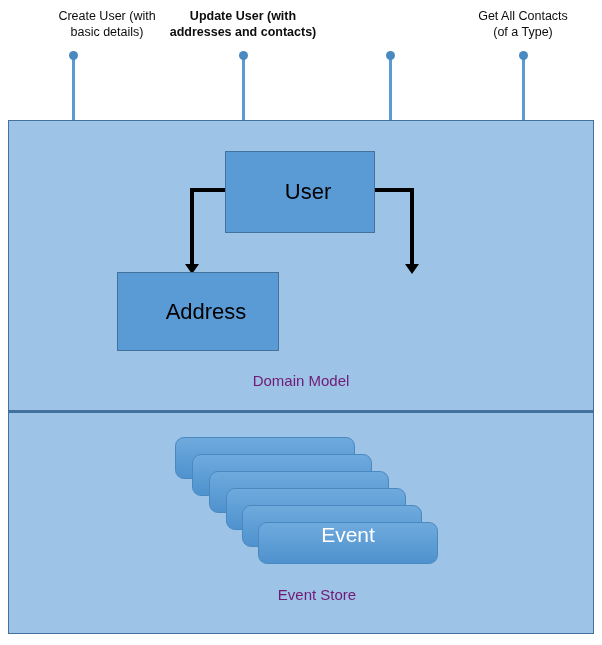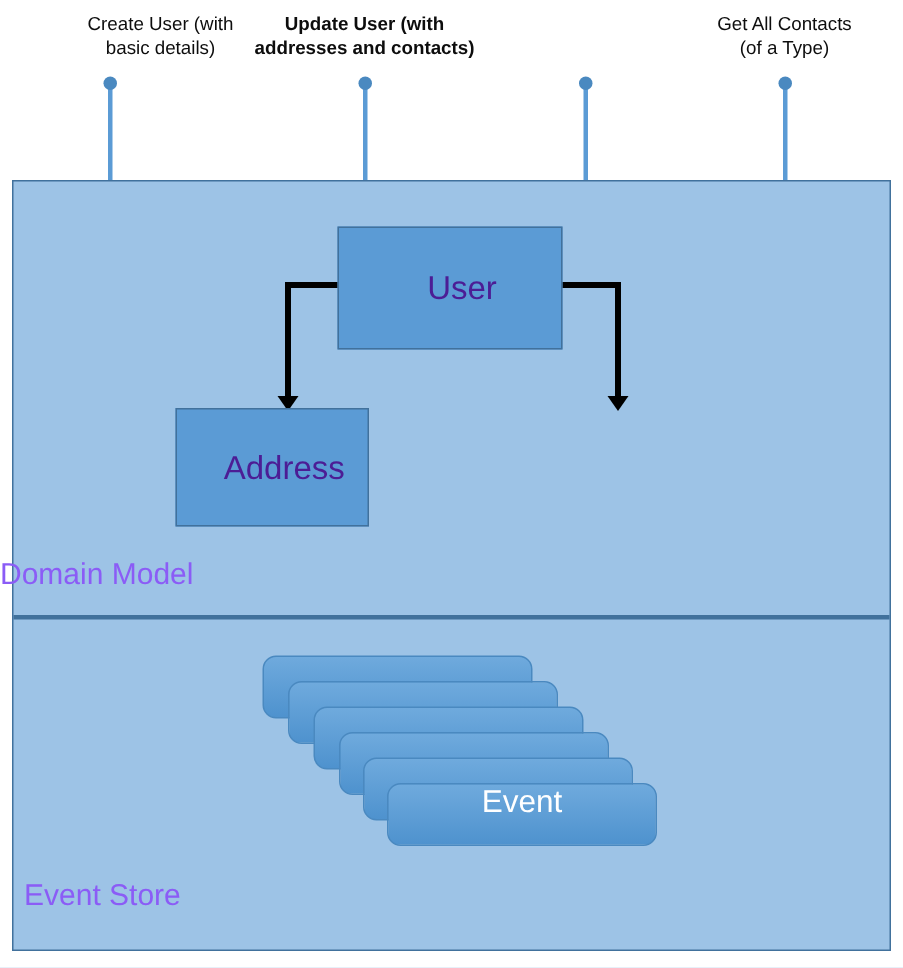--- a/index.html
+++ b/index.html
@@ -77,21 +77,21 @@
 
   
   .entity {
     position: absolute;
     background: #5B9BD5;
     border: 1px solid #41719C;
     box-sizing: border-box;
     display: flex;
     align-items: center;
     justify-content: center;
-    color: #4c1d95;
+    color: #000000;
     font-size: 22px;
     font-family: "Liberation Sans", sans-serif;
     padding-left: 16px;
   }
 
   
   .conn {
     position: absolute;
     background: #000000;
   }
@@ -100,22 +100,23 @@
     width: 0; height: 0;
     border-left: 7px solid transparent;
     border-right: 7px solid transparent;
     border-top: 10px solid #000000;
   }
 
   
   .section-caption {
     position: absolute;
     width: 100%;
-    color: #8b5cf6;
-    font-size: 20px;
+    text-align: center;
+    color: #701a75;
+    font-size: 15px;
     font-family: "Liberation Sans", sans-serif;
   }
 
   
   .event-card {
     position: absolute;
     width: 180px;
     height: 42px;
     border-radius: 9px;
     background: linear-gradient(180deg, #6FAADD 0%, #4E92CE 100%);
@@ -171,21 +172,21 @@
   <div class="arrowhead" style="left:185px; top:264px;"></div>
 
   <div class="conn" style="left:372px; top:188px; width:42px; height:4px;"></div>
   <div class="conn" style="left:410px; top:188px; width:4px; height:78px;"></div>
   <div class="arrowhead" style="left:405px; top:264px;"></div>
 
   <div class="entity" style="left:225px; top:151px; width:150px; height:82px;">
     <span>User</span>
   </div>
 
-  <div class="entity" style="left:117px; top:272px; width:129px; height:79px;">
+  <div class="entity" style="left:117px; top:272px; width:162px; height:79px;">
     <span>Address</span>
   </div>
 
 
   <div class="section-caption" style="left:0px; top:372px;">Domain Model</div>
 
   <div class="panel-divider"></div>
 
   <div class="event-card" style="left:175px; top:437px;"></div>
   <div class="event-card" style="left:192px; top:454px;"></div>

